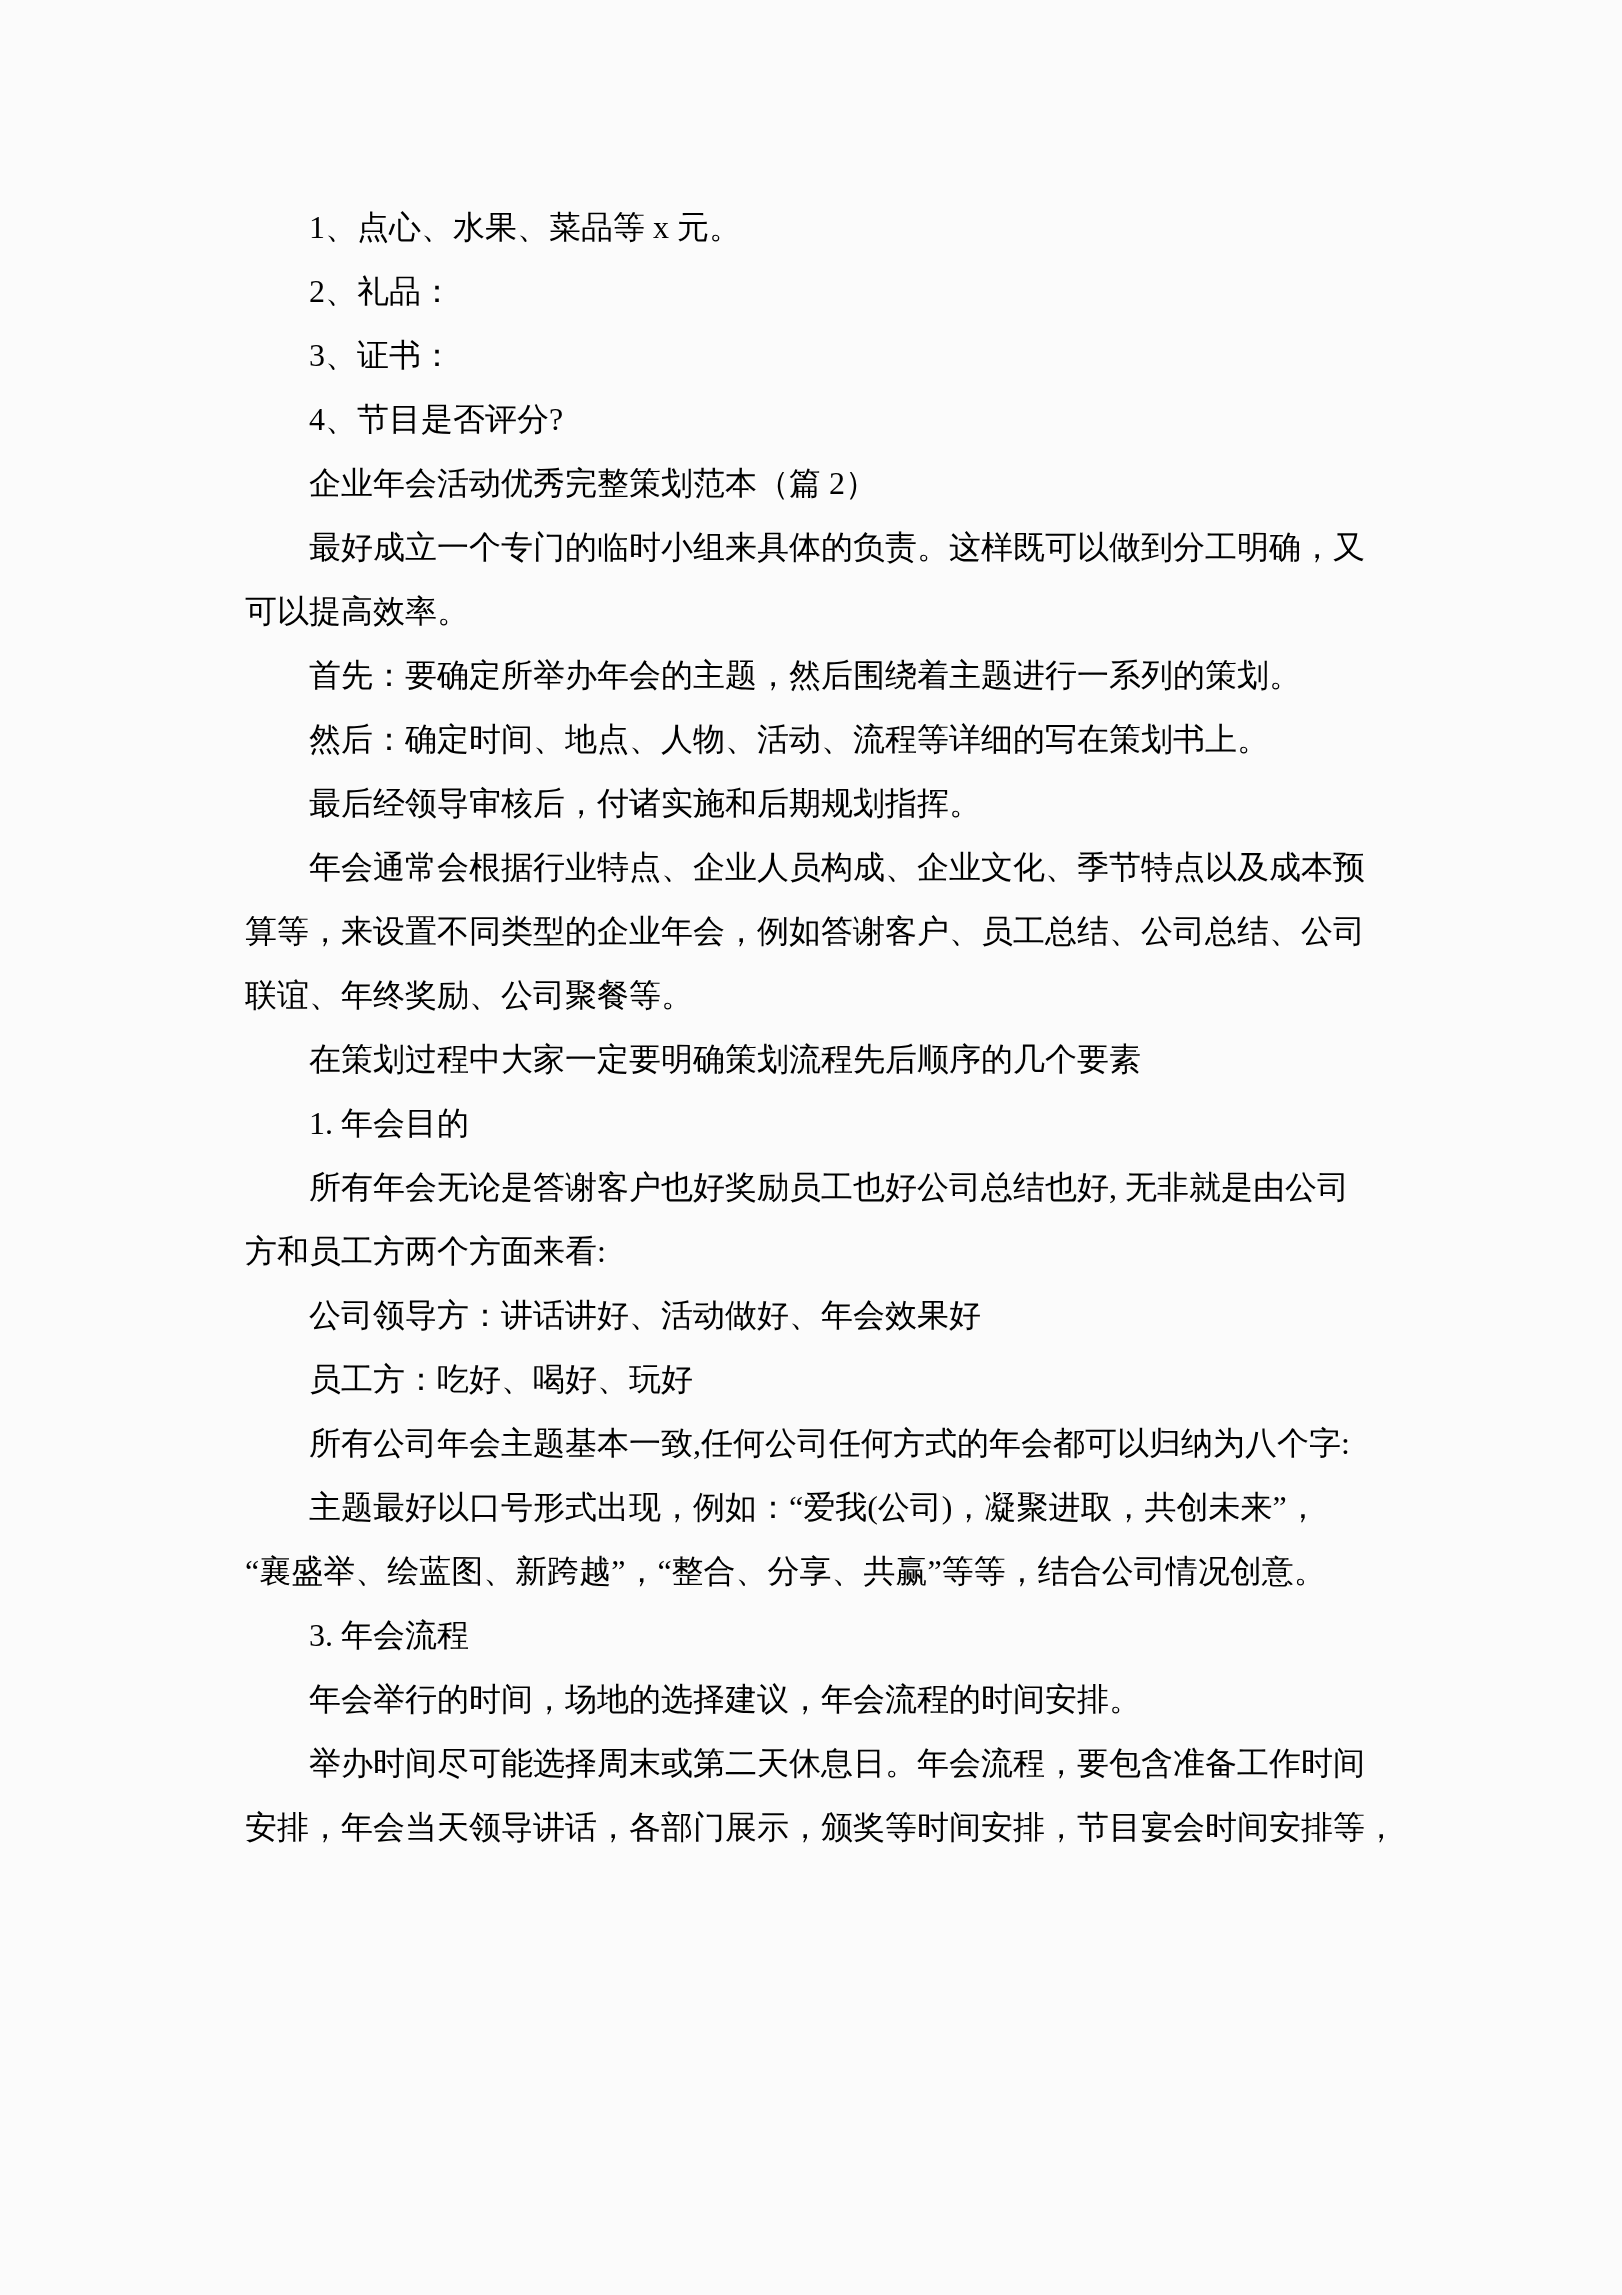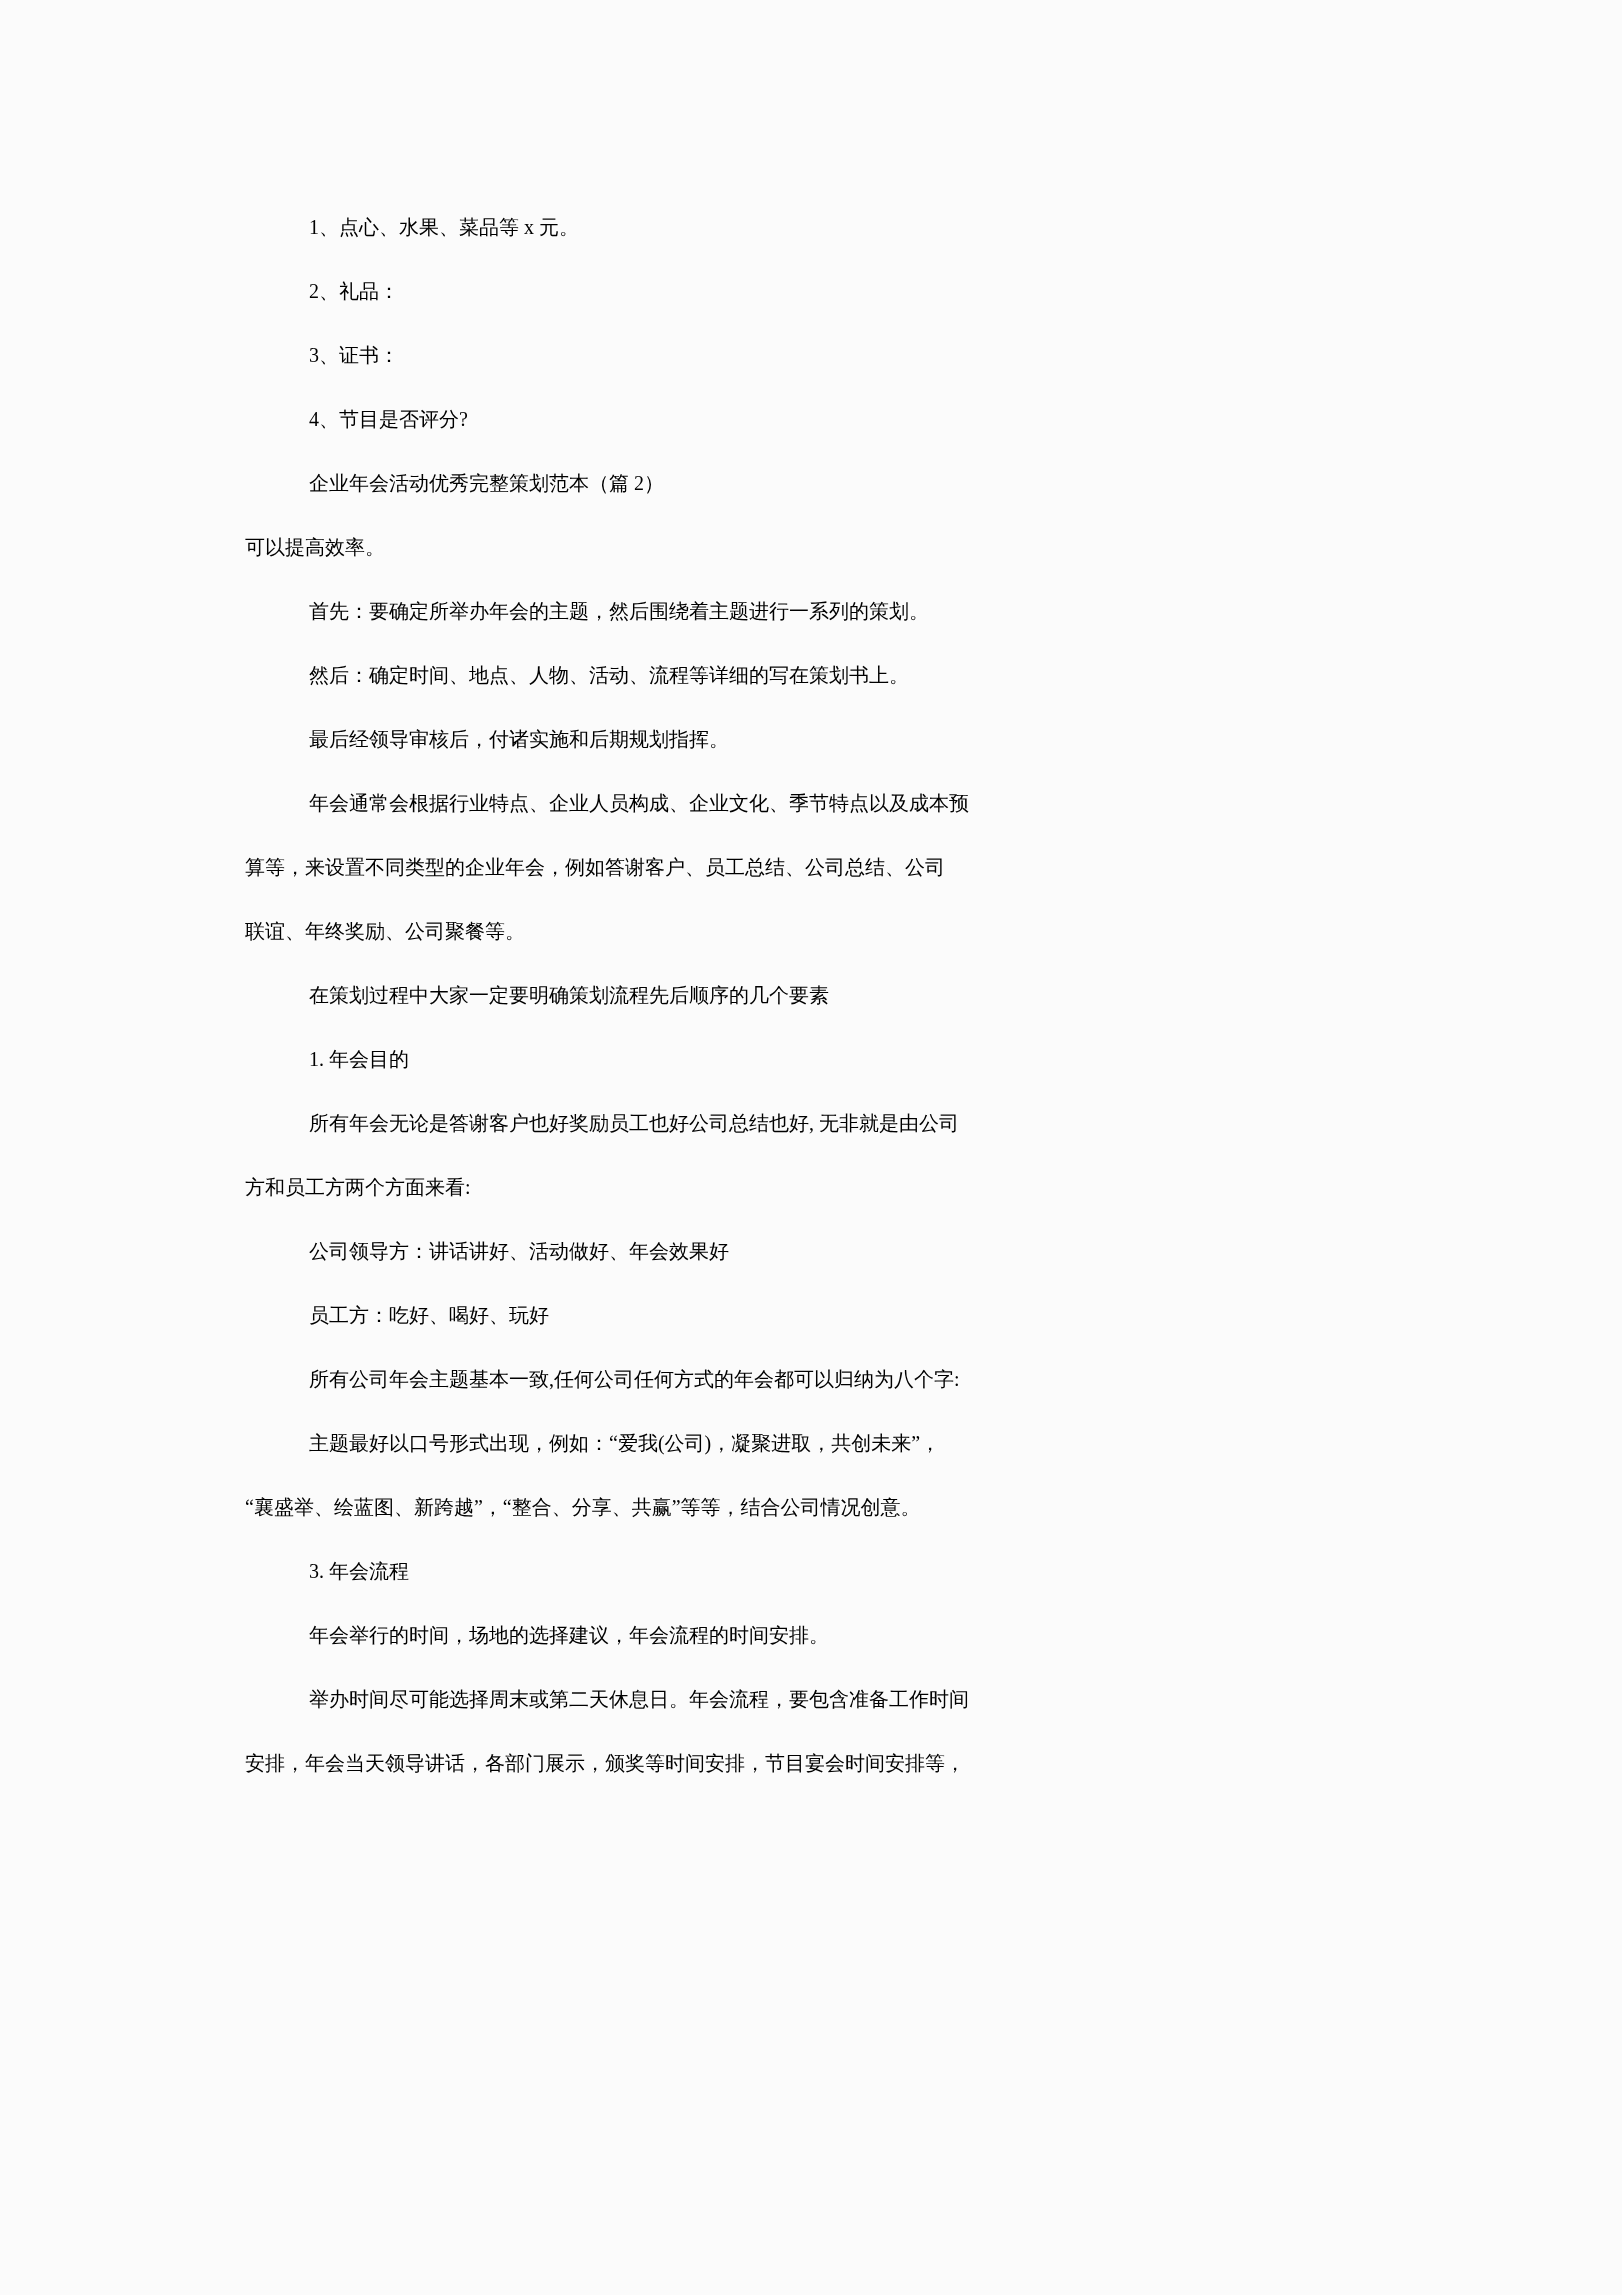--- a/index.html
+++ b/index.html
@@ -14,41 +14,42 @@
     overflow: hidden;
     font-family: "Liberation Serif", "DejaVu Serif", serif;
   }
   .text-block {
     position: absolute;
     left: 245px;
     top: 195px;
     width: 1160px;
   }
   .line {
-    font-size: 20px;
+    font-size: 32px;
     line-height: 64px;
     height: 64px;
     color: #000000;
     white-space: nowrap;
     overflow: visible;
   }
   .line.indent {
     padding-left: 64px;
   }
 </style>
 </head>
 <body>
 
 <div class="page" style="background: rgb(251, 251, 251); color: rgb(0, 0, 0);">
   <div class="text-block">
       <div class="line indent">1、点心、水果、菜品等 x 元。</div>
       <div class="line indent">2、礼品：</div>
       <div class="line indent">3、证书：</div>
       <div class="line indent">4、节目是否评分?</div>
       <div class="line indent">企业年会活动优秀完整策划范本（篇 2）</div>
+      <div class="line indent full">最好成立一个专门的临时小组来具体的负责。这样既可以做到分工明确，又</div>
       <div class="line">可以提高效率。</div>
       <div class="line indent">首先：要确定所举办年会的主题，然后围绕着主题进行一系列的策划。</div>
       <div class="line indent">然后：确定时间、地点、人物、活动、流程等详细的写在策划书上。</div>
       <div class="line indent">最后经领导审核后，付诸实施和后期规划指挥。</div>
       <div class="line indent full">年会通常会根据行业特点、企业人员构成、企业文化、季节特点以及成本预</div>
       <div class="line full">算等，来设置不同类型的企业年会，例如答谢客户、员工总结、公司总结、公司</div>
       <div class="line">联谊、年终奖励、公司聚餐等。</div>
       <div class="line indent">在策划过程中大家一定要明确策划流程先后顺序的几个要素</div>
       <div class="line indent">1. 年会目的</div>
       <div class="line indent full">所有年会无论是答谢客户也好奖励员工也好公司总结也好, 无非就是由公司</div>

